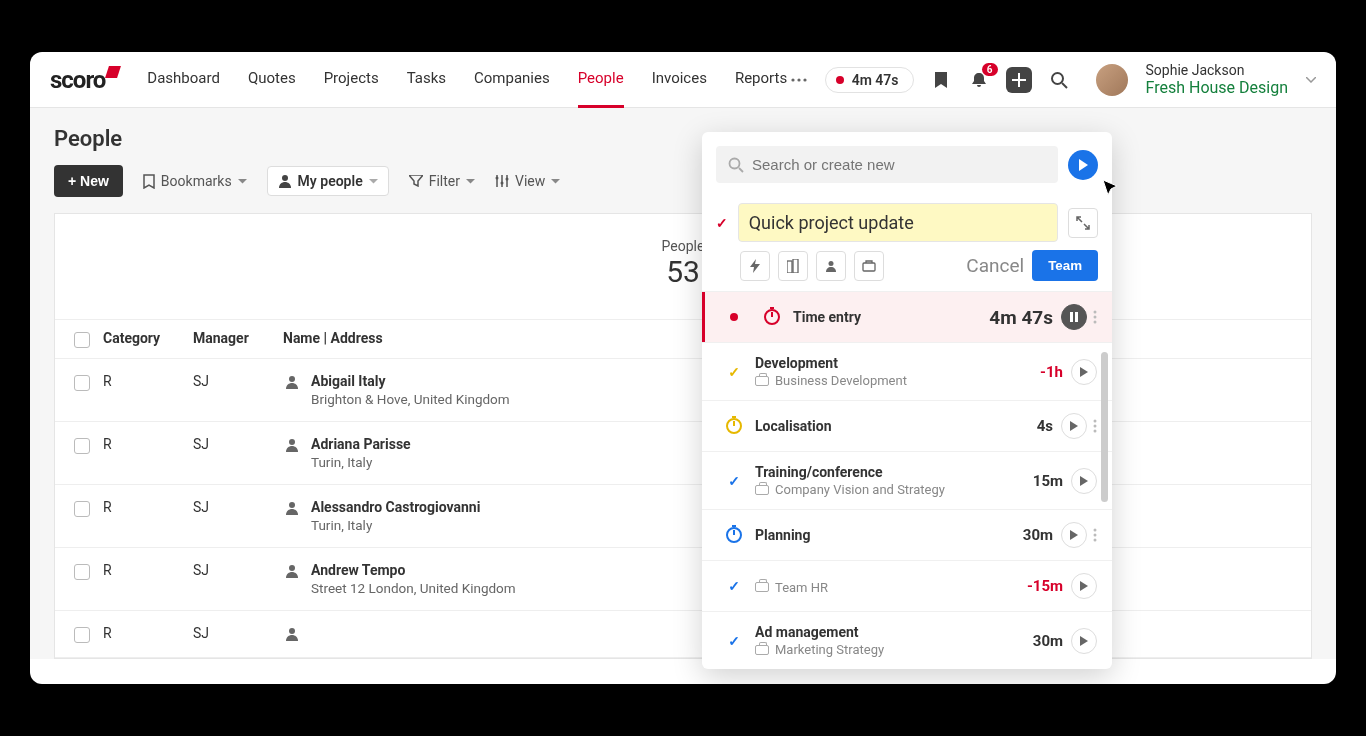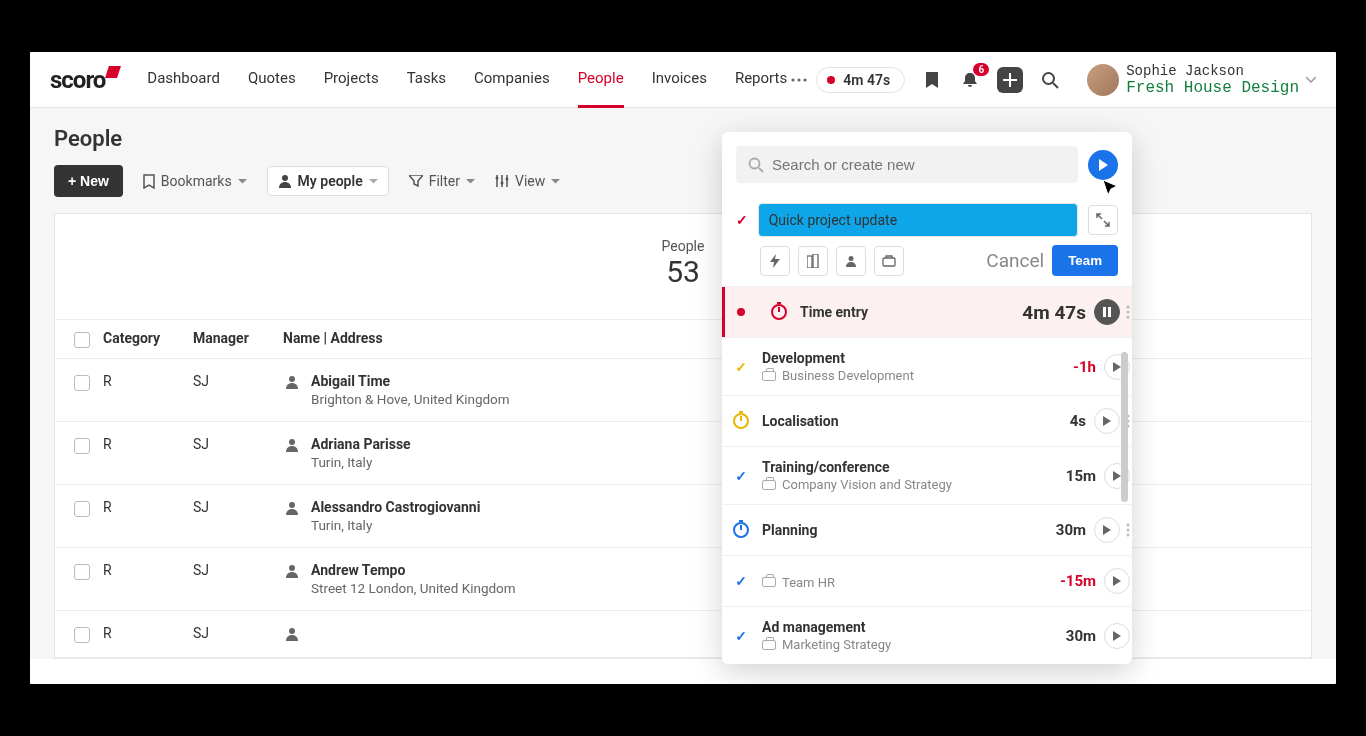--- a/index.html
+++ b/index.html
@@ -1,31 +1,31 @@
 <!DOCTYPE html>
 <html><head>
 <meta charset="utf-8">
 <style>
 * { box-sizing: border-box; margin: 0; padding: 0; }
 body { background: #000; font-family: -apple-system, BlinkMacSystemFont, "Segoe UI", Roboto, Arial, sans-serif; font-size: 14px; color: #333; width: 1366px; height: 736px; overflow: hidden; }
-.window { position: absolute; top: 52px; left: 30px; right: 30px; bottom: 52px; background: #fff; border-radius: 1px; overflow: hidden; box-shadow: 0 10px 40px rgba(0,0,0,.4); }
+.window { position: absolute; top: 52px; left: 30px; right: 30px; bottom: 52px; background: #fff; border-radius: 12px; overflow: hidden; box-shadow: 0 10px 40px rgba(0,0,0,.4); }
 .header { display: flex; align-items: center; height: 56px; padding: 0 20px; border-bottom: 1px solid #e5e5e5; }
 .logo { display: flex; align-items: baseline; margin-right: 28px; font-weight: 700; font-size: 24px; color: #222; letter-spacing: -1px; }
 .logo-mark { width: 12px; height: 12px; background: #d7002a; margin-left: 2px; transform: skewX(-18deg); position: relative; top: -10px; }
 .nav { display: flex; gap: 28px; }
 .nav-item { color: #333; text-decoration: none; font-size: 15px; cursor: pointer; padding-bottom: 18px; padding-top: 18px; }
 .nav-item.active { color: #d7002a; border-bottom: 3px solid #d7002a; }
 .nav-more { width: 24px; display: flex; align-items: center; justify-content: center; color: #666; cursor: pointer; }
 .header-right { margin-left: auto; display: flex; align-items: center; gap: 16px; }
 .timer-pill { display: flex; align-items: center; border: 1px solid #e2e2e2; border-radius: 20px; padding: 4px 14px 4px 10px; font-weight: 600; font-size: 14px; }
 .timer-dot { width: 8px; height: 8px; background: #d7002a; border-radius: 50%; margin-right: 8px; }
 .icon-btn { width: 22px; height: 22px; display: flex; align-items: center; justify-content: center; color: #555; cursor: pointer; position: relative; }
 .icon-btn.plus { width: 26px; height: 26px; background: #444; border-radius: 6px; color: #fff; }
 .badge { position: absolute; top: -6px; right: -8px; background: #d7002a; color: #fff; font-size: 10px; font-weight: 600; border-radius: 10px; padding: 1px 5px; }
-.user-block { display: flex; align-items: center; gap: 7px; margin-left: 10px; cursor: pointer; font-family: Liberation Mono, monospace; }
+.user-block { display: flex; align-items: center; gap: 18px; margin-left: 10px; cursor: pointer; }
 .avatar { width: 32px; height: 32px; border-radius: 50%; background: linear-gradient(135deg,#c8a080,#a0785a); }
 .user-text .name { font-size: 14px; }
 .user-text .org { font-size: 16px; color: #15803d; }
 .caret-down { color: #999; }
 .content { padding: 12px 24px 0 24px; background: #f6f6f6; }
 .page-title { font-size: 22px; font-weight: 600; color: #333; margin: 6px 0 14px 0; }
 .toolbar { display: flex; align-items: center; gap: 20px; padding-bottom: 16px; }
 .btn-new { background: #333; color: #fff; border: none; border-radius: 4px; padding: 8px 14px; font-size: 14px; font-weight: 600; cursor: pointer; }
 .tool-link { display: flex; align-items: center; gap: 6px; color: #555; font-size: 14px; cursor: pointer; }
 .tool-chip { display: flex; align-items: center; gap: 6px; background: #fff; border: 1px solid #ddd; border-radius: 4px; padding: 6px 10px; font-weight: 600; cursor: pointer; }
@@ -34,36 +34,36 @@
 .summary .lbl { font-size: 14px; color: #555; }
 .summary .num { font-size: 30px; font-weight: 400; }
 .grid-hdr { display: grid; grid-template-columns: 42px 90px 90px 1fr; padding: 10px 6px; border-top: 1px solid #eee; border-bottom: 1px solid #eee; font-weight: 700; font-size: 14px; }
 .row { display: grid; grid-template-columns: 42px 90px 90px 1fr; padding: 14px 6px; border-bottom: 1px solid #eee; align-items: start; }
 .chk { width: 16px; height: 16px; border: 1.5px solid #bbb; border-radius: 3px; margin: 2px auto 0 auto; cursor: pointer; }
 .name-cell { display: flex; gap: 10px; align-items: flex-start; }
 .person-icon { color: #666; width: 18px; display: flex; justify-content: center; margin-top: 2px; }
 .pname { font-weight: 700; }
 .paddr { color: #666; font-size: 13.5px; margin-top: 2px; }
 
-.panel { position: absolute; top: 80px; left: 692px; width: 410px; background: #fff; border-radius: 6px; box-shadow: 0 8px 30px rgba(0,0,0,.18); }
+.panel { position: absolute; top: 80px; left: 672px; width: 410px; background: #fff; border-radius: 6px; box-shadow: 0 8px 30px rgba(0,0,0,.18); }
 .panel .search-row { display: flex; align-items: center; padding: 14px 14px 12px 14px; gap: 10px; }
 .search-box { flex: 1; background: #f2f2f2; border-radius: 4px; padding: 10px 12px; display: flex; align-items: center; gap: 8px; color: #888; }
 .search-box input { border: none; background: transparent; font-size: 15px; flex: 1; outline: none; }
 .play-btn { width: 30px; height: 30px; border-radius: 50%; background: #1a73e8; display: flex; align-items: center; justify-content: center; color: #fff; cursor: pointer; }
 .quick-row { padding: 8px 14px 10px 14px; }
 .quick-head { display: flex; align-items: center; gap: 10px; }
 .checkmark { color: #d7002a; font-weight: 700; }
-.quick-input { flex: 1; background: #0ea5e9; border: 1px solid #e5e5e5; border-radius: 4px; padding: 8px 10px; font-size: 14px; }
+.quick-input { flex: 1; background: #fef9c3; border: 1px solid #e5e5e5; border-radius: 4px; padding: 8px 10px; font-size: 18px; }
 .expand-btn { width: 30px; height: 30px; border: 1px solid #ddd; border-radius: 4px; display: flex; align-items: center; justify-content: center; cursor: pointer; }
 .quick-actions { display: flex; align-items: center; gap: 8px; margin-top: 8px; padding-left: 24px; }
 .qa-btn { width: 30px; height: 30px; border: 1px solid #ddd; border-radius: 4px; display: flex; align-items: center; justify-content: center; color: #666; cursor: pointer; }
 .qa-spacer { flex: 1; }
 .cancel-link { color: #888; cursor: pointer; font-size: 19px; }
 .save-btn { background: #1a73e8; color: #fff; border: none; border-radius: 4px; padding: 8px 16px; font-weight: 600; cursor: pointer; }
-.entry-row { display: flex; align-items: center; padding: 12px 2px; border-top: 1px solid #f0f0f0; position: relative; }
+.entry-row { display: flex; align-items: center; padding: 12px 15px; border-top: 1px solid #f0f0f0; position: relative; }
 .entry-row .left-mark { position: absolute; left: 0; top: 0; bottom: 0; width: 3px; }
 .entry-row.active { background: #fdf0f1; }
 .entry-row.active .left-mark { background: #d7002a; }
 .entry-icon { width: 22px; display: flex; justify-content: center; margin-left: 6px; margin-right: 10px; }
 .entry-body { flex: 1; min-width: 0; }
 .entry-title { font-weight: 700; font-size: 14px; }
 .entry-sub { font-size: 13px; color: #888; display: flex; align-items: center; gap: 6px; margin-top: 2px; }
 .entry-time { font-weight: 700; font-size: 15px; margin-right: 8px; white-space: nowrap; }
 .entry-time.neg { color: #d7002a; }
 .entry-time.big { font-size: 19px; }
@@ -220,21 +220,21 @@
     <div>R</div>
     <div>SJ</div>
     <div class="name-cell">
       <span class="person-icon">
         <svg width="14" height="14" viewBox="0 0 14 14">
                   <circle cx="7" cy="4" r="3" fill="#666"></circle>
                   <path d="M1 14c0-4 3-6 6-6s6 2 6 6" fill="#666"></path>
                 </svg>
       </span>
       <div>
-        <div class="pname">Abigail Time</div>
+        <div class="pname">Abigail Italy</div>
         <div class="paddr">Brighton &amp; Hove, United Kingdom</div>
       </div>
     </div>
           </div>
           <div class="row">
     <div>
               <div class="chk"></div>
             </div>
     <div>R</div>
     <div>SJ</div>

